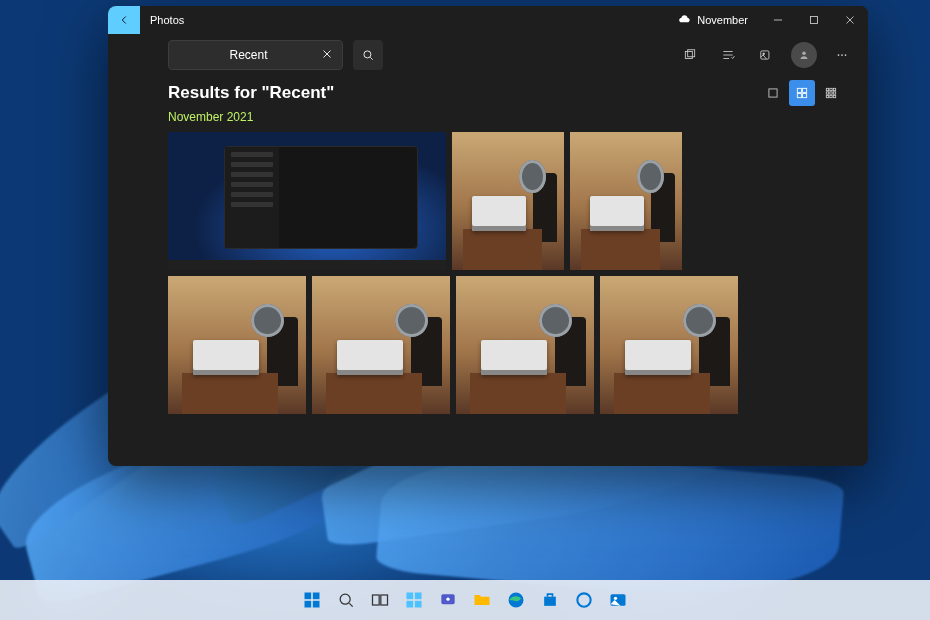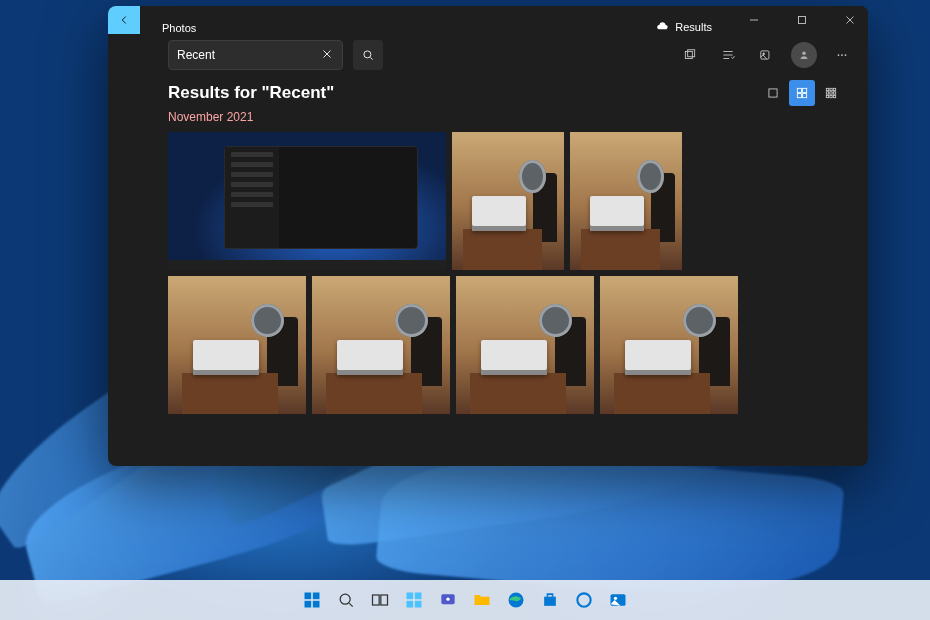--- a/index.html
+++ b/index.html
@@ -43,25 +43,24 @@
       background: #1e1e1e;
       color: #fff;
       border-radius: 8px;
       box-shadow: 0 20px 60px rgba(0,0,0,0.55);
       overflow: hidden;
       display: flex;
       flex-direction: column;
     }
     .titlebar {
       display: flex;
-      align-items: flex-end;
+      align-items: center;
       height: 28px;
       font-size: 11px;
       background: #1e1e1e;
-      gap: 12px;
     }
     .back-btn {
       width: 32px;
       height: 28px;
       background: #60cdff;
       color: #000;
       display: flex;
       align-items: center;
       justify-content: center;
     }
@@ -75,20 +74,21 @@
       width: 175px;
       height: 30px;
       background: #2d2d2d;
       border-radius: 4px;
       border: 1px solid #3d3d3d;
       display: flex;
       align-items: center;
       padding: 0 8px;
       font-size: 12px;
       color: #fff;
+      text-align: center;
     }
     .search-box .q { flex:1; }
     .search-glass {
       width: 30px; height: 30px;
       background:#2d2d2d;
       border-radius:4px;
       display:flex;align-items:center;justify-content:center;
       margin-left:4px;
     }
     .tool-btn { width:32px;height:30px;display:flex;align-items:center;justify-content:center;color:#ccc;}
@@ -97,21 +97,21 @@
     .content { flex:1; display:flex; padding: 0 14px 0 60px; overflow:hidden;}
     .main { flex:1; }
     .results-hdr {
       display:flex;align-items:center;justify-content:space-between;
       padding-bottom:4px;
     }
     .results-title { font-size: 17px; font-weight: 600; }
     .view-toggles { display:flex; gap:3px; margin-right:10px;}
     .vt { width:26px;height:26px;display:flex;align-items:center;justify-content:center;border-radius:3px;color:#ccc;}
     .vt.active { background:#3b8eea;color:#fff;}
-    .date-link { color:#fca5a5; font-size:12px; margin-bottom:8px; display:block;}
+    .date-link { color:#bef264; font-size:12px; margin-bottom:8px; display:block;}
 
     .grid { display:flex;flex-wrap:wrap;gap:6px; }
     .thumb { height:138px; position:relative; overflow:hidden;}
     .thumb-wide { width:278px;}
     .thumb-sq { width:112px;}
     .row2 .thumb-sq { width:138px;}
     .room {
       width:100%;height:100%;
       background:linear-gradient(180deg,#caa875 0%,#a0754a 55%,#5a3826 100%);
       position:relative;
@@ -172,21 +172,21 @@
       <svg viewBox="0 0 24 24">
           <path d="M15 18l-6-6 6-6"></path>
         </svg>
     </div>
     <span class="app-title">Photos</span>
     <div class="title-spacer"></div>
     <div class="onedrive">
       <svg viewBox="0 0 24 24" style="fill:#fff;stroke:none;">
           <path d="M6 16c-2 0-4-1.8-4-4s2-4 4-4c.5-2.5 2.8-4 5-4 3 0 5 2 5.5 4.5 2 0 3.5 1.5 3.5 3.5S18.5 16 16.5 16H6z"></path>
         </svg>
-      <span>Results</span>
+      <span>November</span>
     </div>
     <div class="win-btn">
         <svg viewBox="0 0 24 24">
           <path d="M5 12h14"></path>
         </svg>
       </div>
     <div class="win-btn">
         <svg viewBox="0 0 24 24">
           <rect x="6" y="6" width="12" height="12"></rect>
         </svg>

